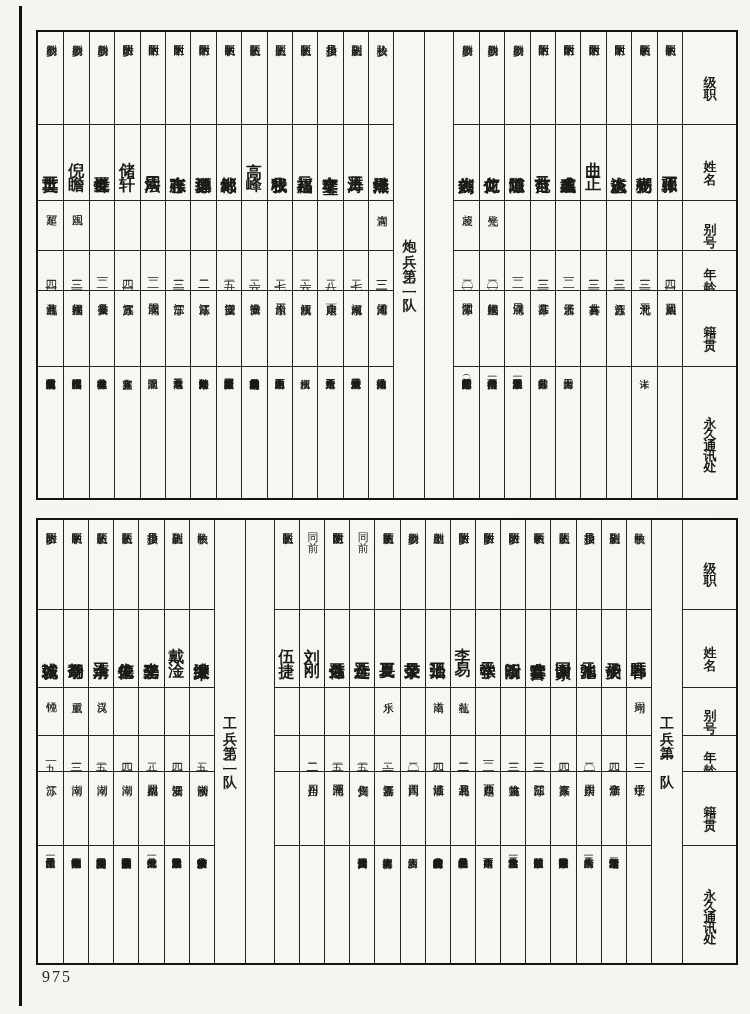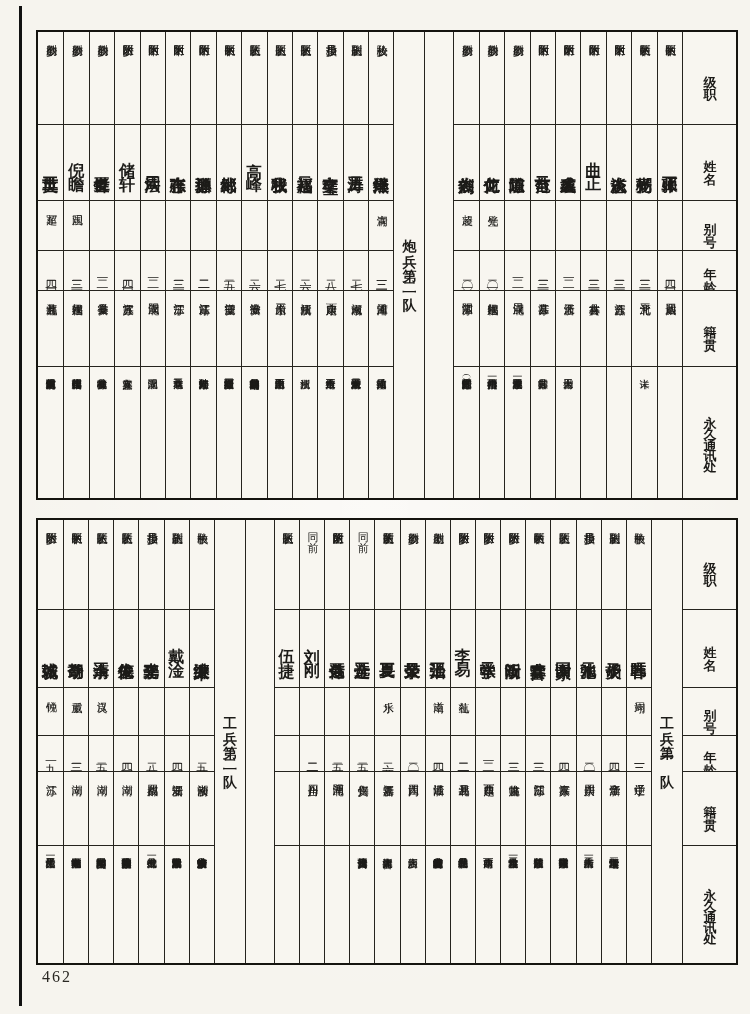--- a/index.html
+++ b/index.html
@@ -1002,13 +1002,13 @@
       </div>
       <div class="cell origin" style="height: 74px;">
         <span class="vt">江苏</span>
       </div>
       <div class="cell addr" style="height: 117px; flex: 1 1 0%;">
         <span class="vt">江苏昆山太平桥一号</span>
       </div>
     </div>
   </div>
 
-<div class="page-number">462</div>
+<div class="page-number">975</div>
 
 </body></html>

